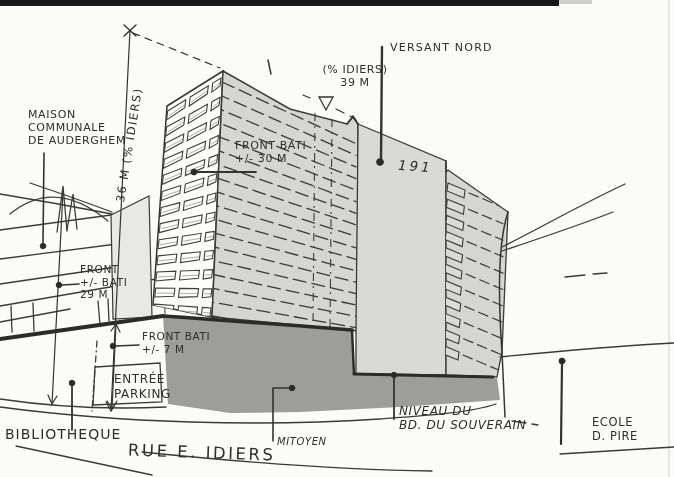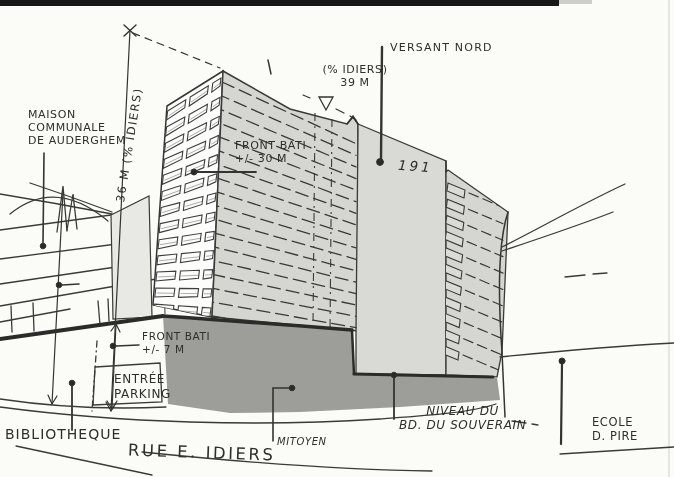--- a/index.html
+++ b/index.html
@@ -268,25 +268,28 @@
 <div class="lbl" style="left:28px;top:108px;">MAISON
 COMMUNALE
 DE AUDERGHEM</div>
 <div class="lbl" style="left:130px;top:145px;white-space:nowrap;font-size:11.5px;letter-spacing:1.5px;transform:translate(-50%,-50%) rotate(-81deg);">36 M (% IDIERS)</div>
 <div class="lbl center" style="left:284px;top:63px;width:78px;margin-left:32px;">(% IDIERS)
 39 M</div>
 <div class="lbl" style="left:390px;top:41px;letter-spacing:1.2px;">VERSANT NORD</div>
 <div class="lbl" style="left:235px;top:139px;">FRONT BATI
 +/- 30 M</div>
 <div class="lbl italic" style="left:398px;top:158px;font-size:13.5px;letter-spacing:3px;transform:rotate(4deg);">191</div>
+<div class="lbl" style="left:80px;top:263px;font-size:10.5px;">FRONT
++/- BATI
+29 M</div>
 <div class="lbl" style="left:142px;top:330px;font-size:10.5px;">FRONT BATI
 +/- 7 M</div>
 <div class="lbl small" style="left:114px;top:372px;line-height:1.25;">ENTRÉE
 PARKING</div>
 <div class="lbl" style="left:5px;top:426px;font-size:14px;letter-spacing:1px;">BIBLIOTHEQUE</div>
 <div class="lbl" style="left:128px;top:443px;font-size:16.5px;letter-spacing:2.5px;transform:rotate(2deg);">RUE E. IDIERS</div>
 <div class="lbl italic" style="left:277px;top:436px;font-size:10px;">MITOYEN</div>
-<div class="lbl small italic" style="left:399px;top:404px;text-align:center;">NIVEAU DU
+<div class="lbl small italic" style="left:399px;top:404px;">NIVEAU DU
 BD. DU SOUVERAIN</div>
 <div class="lbl" style="left:592px;top:416px;font-size:11.5px;">ECOLE
 D. PIRE</div>
 
 </div>
 
 </body></html>

